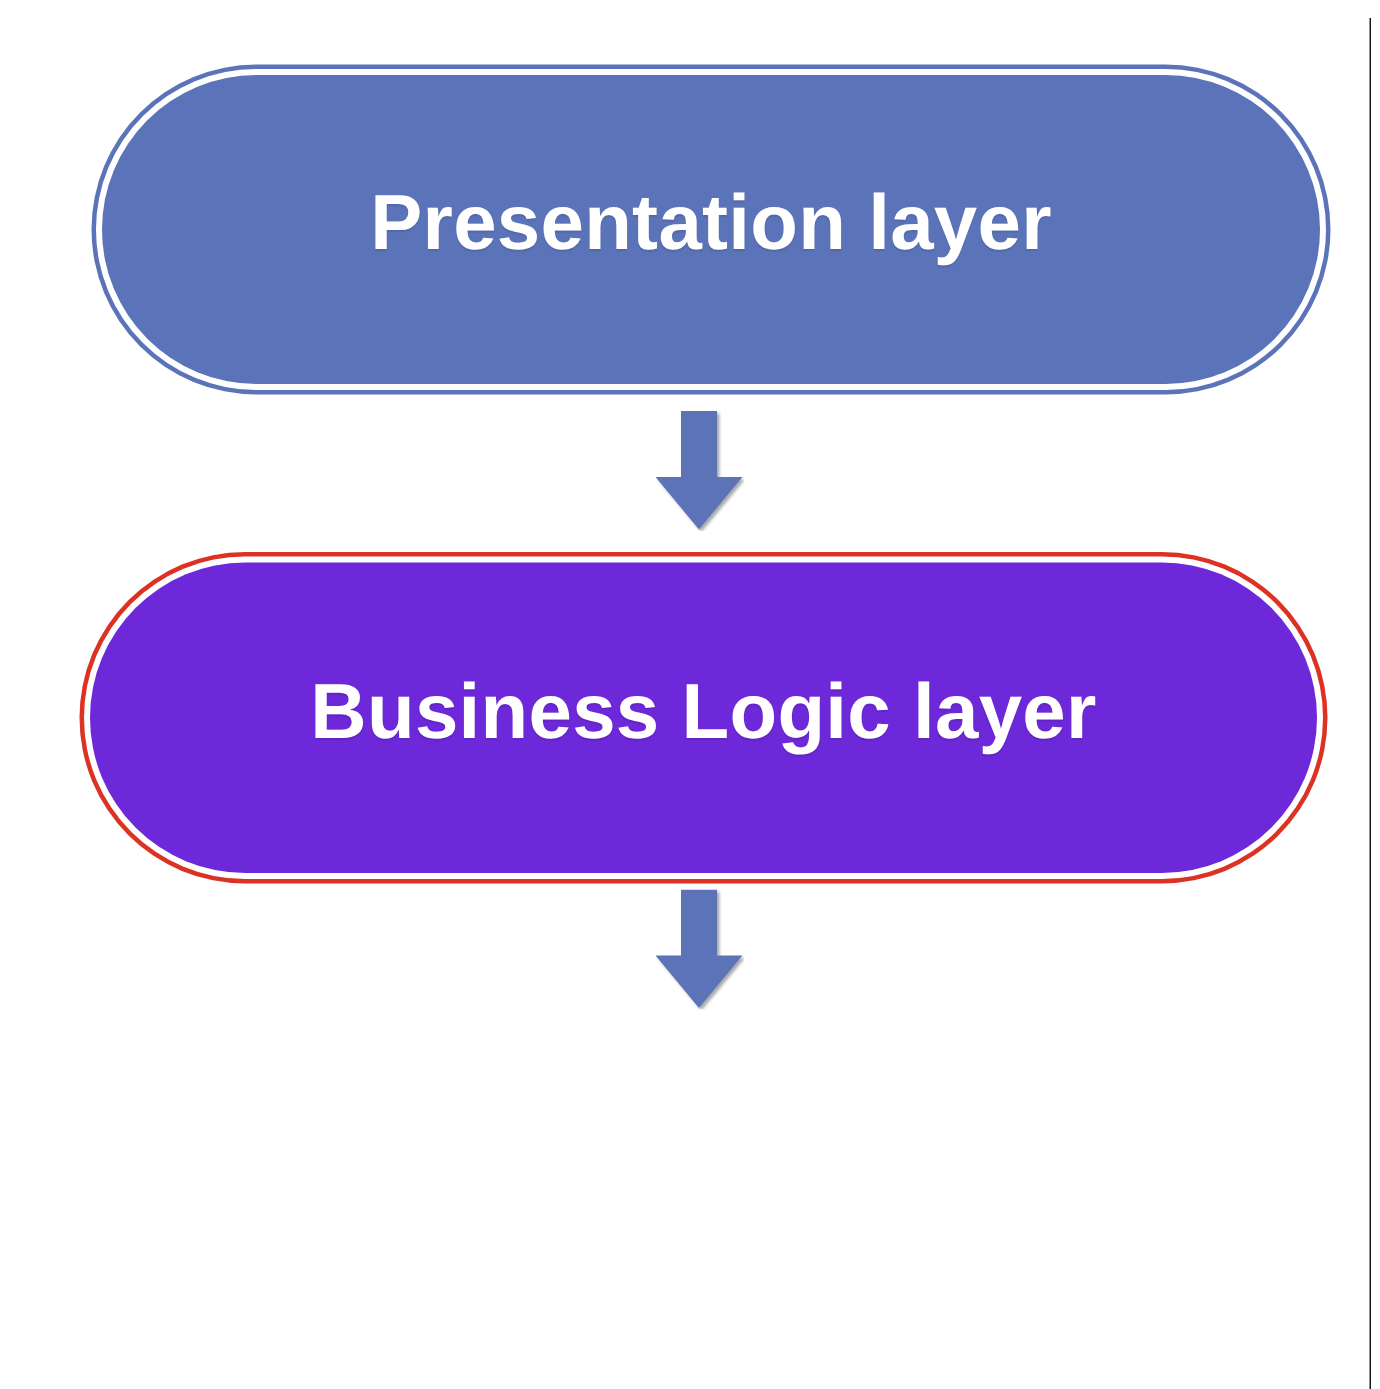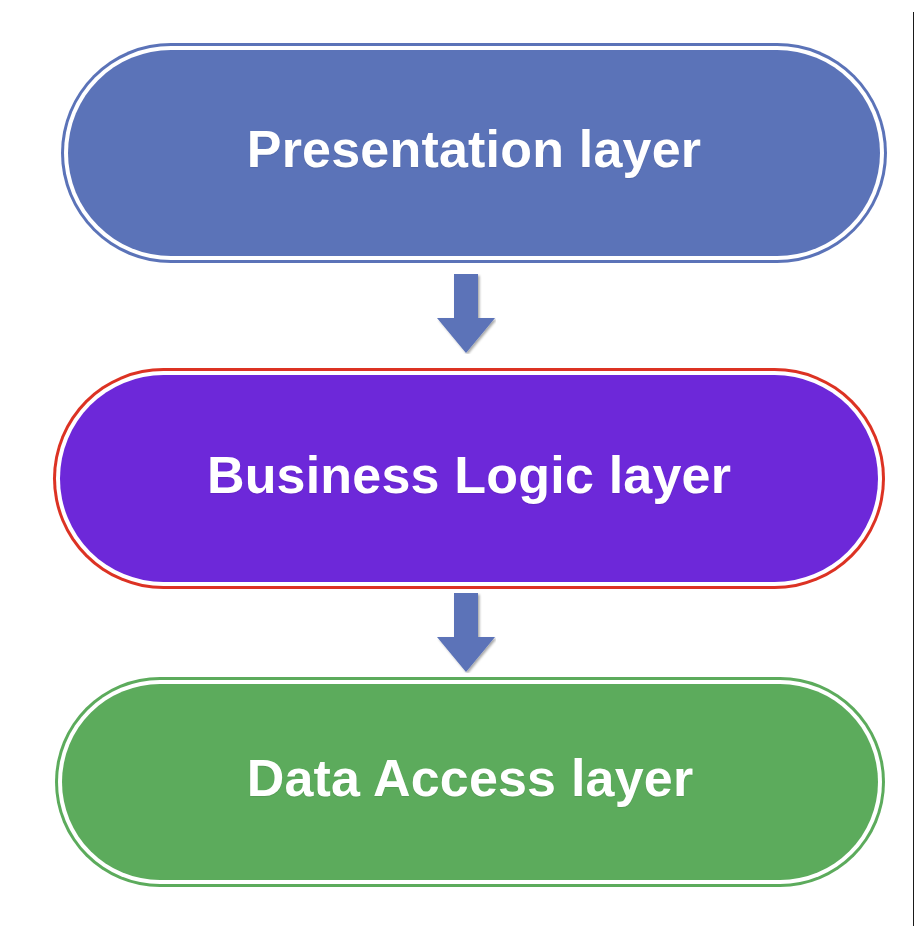--- a/index.html
+++ b/index.html
@@ -131,20 +131,17 @@
     <svg viewBox="0 0 60 80" xmlns="http://www.w3.org/2000/svg">
       <defs>
         <filter id="sh2" x="-40%" y="-40%" width="190%" height="190%">
           <feDropShadow dx="1.6" dy="1.6" stdDeviation="1.1" flood-color="#000000" flood-opacity="0.35"></feDropShadow>
         </filter>
       </defs>
       <polygon points="18,0 42,0 42,44 59,44 30,79 1,44 18,44" fill="#5B73B8" filter="url(#sh2)"></polygon>
     </svg>
   </div>
 
-  <div class="layer layer-data">
-    <span class="label">Data Access layer</span>
-  </div>
 
   <div class="edge-right"></div>
   <div class="edge-bottom"></div>
 
 </div>
 
 </body></html>

